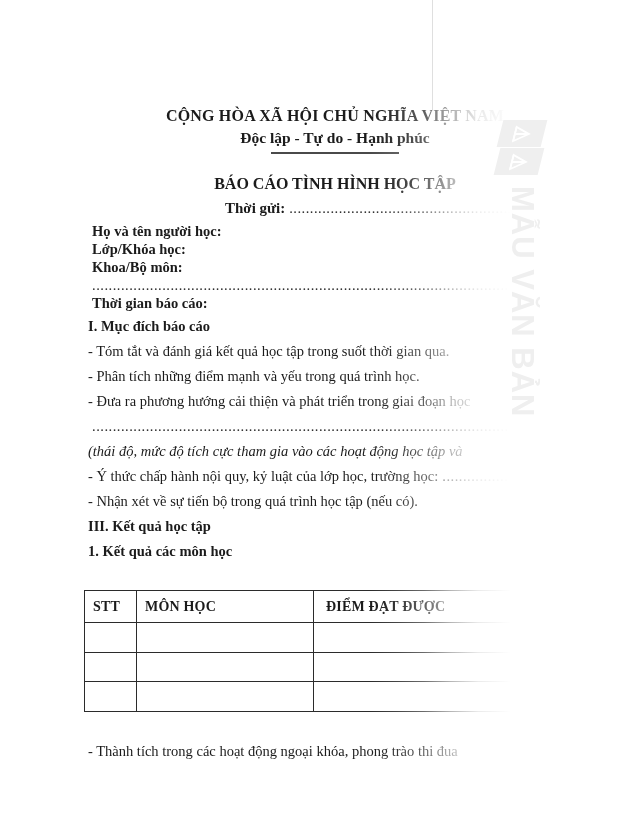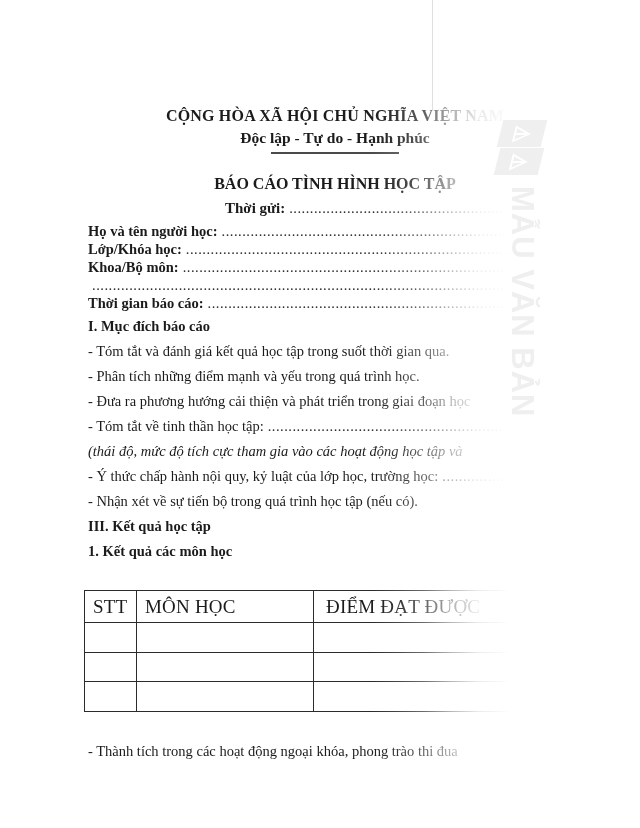--- a/index.html
+++ b/index.html
@@ -17,35 +17,35 @@
 
   
   .dotrow { display: flex; align-items: baseline; white-space: nowrap; }
   .dots { flex: 1 1 auto; overflow: hidden; white-space: nowrap; font-size: 14.5px;
           letter-spacing: 0.5px; color: #2e2e2e; margin-left: 4px; }
 
   .kinhgui { position: absolute; left: 225px; top: 200px; width: 356px; }
   .kinhgui .lbl { font-size: 15px; font-weight: bold; }
 
   .fields { position: absolute; left: 88px; top: 222px; width: 484px; }
-  .frow { height: 18px; line-height: 18px; display: flex; align-items: baseline; }
+  .frow { height: 18px; line-height: 18px; display: flex; align-items: baseline; flex-direction: column; }
   .frow .lbl { font-size: 14.5px; font-weight: bold; white-space: nowrap; }
 
   
   .bodylines { position: absolute; left: 88px; top: 314px; width: 488px; }
   .ln { height: 25px; line-height: 25px; font-size: 14.5px; display: flex; align-items: baseline; white-space: nowrap; overflow: hidden; }
   .ln.bold { font-weight: bold; }
   .ln.italic { font-style: italic; }
 
   
   .score-table { position: absolute; left: 84px; top: 590px; width: 472px;
                  border-collapse: collapse; table-layout: fixed; }
   .score-table col.c1 { width: 52px; } .score-table col.c2 { width: 177px; } .score-table col.c3 { width: 243px; }
   .score-table th, .score-table td { border: 1.5px solid #2b2b2b; padding: 0 0 0 8px; text-align: left; }
-  .score-table th { height: 32px; font-size: 19px; font-weight: normal; letter-spacing: 0.2px; }
+  .score-table th { height: 32px; font-size: 14px; font-weight: bold; letter-spacing: 0.2px; }
   .score-table td { height: 29.5px; }
   .score-table th.c3pad { padding-left: 12px; }
 
   .sub2 { position: absolute; left: 88px; top: 716px; font-size: 14.5px; font-weight: bold; }
   .lastline { position: absolute; left: 88px; top: 743px; font-size: 14.5px; white-space: nowrap; }
 
   
   .vline-artifact { position: absolute; left: 432px; top: 0; width: 1px; height: 111px; background: #c9c9c9; z-index: 1; }
 
   .fade-overlay { position: absolute; top: 0; left: 370px; width: 270px; height: 828px; z-index: 2;
@@ -108,21 +108,20 @@
       <span class="dots">........................................................................................................................................................................................................</span>
     </div>
   </div>
 
   <div class="bodylines">
     <div class="ln bold">I. Mục đích báo cáo</div>
     <div class="ln">- Tóm tắt và đánh giá kết quả học tập trong suốt thời gian qua.</div>
     <div class="ln">- Phân tích những điểm mạnh và yếu trong quá trình học.</div>
     <div class="ln">- Đưa ra phương hướng cải thiện và phát triển trong giai đoạn học</div>
     <div class="ln">
-      <span>- Tóm tắt về tinh thần học tập:</span>
       <span class="dots">........................................................................................................................................................................................................</span>
     </div>
     <div class="ln italic">(thái độ, mức độ tích cực tham gia vào các hoạt động học tập và</div>
     <div class="ln">
       <span>- Ý thức chấp hành nội quy, kỷ luật của lớp học, trường học:</span>
       <span class="dots">........................................................................................................................................................................................................</span>
     </div>
     <div class="ln">- Nhận xét về sự tiến bộ trong quá trình học tập (nếu có).</div>
     <div class="ln bold">III. Kết quả học tập</div>
     <div class="ln bold">1. Kết quả các môn học</div>

